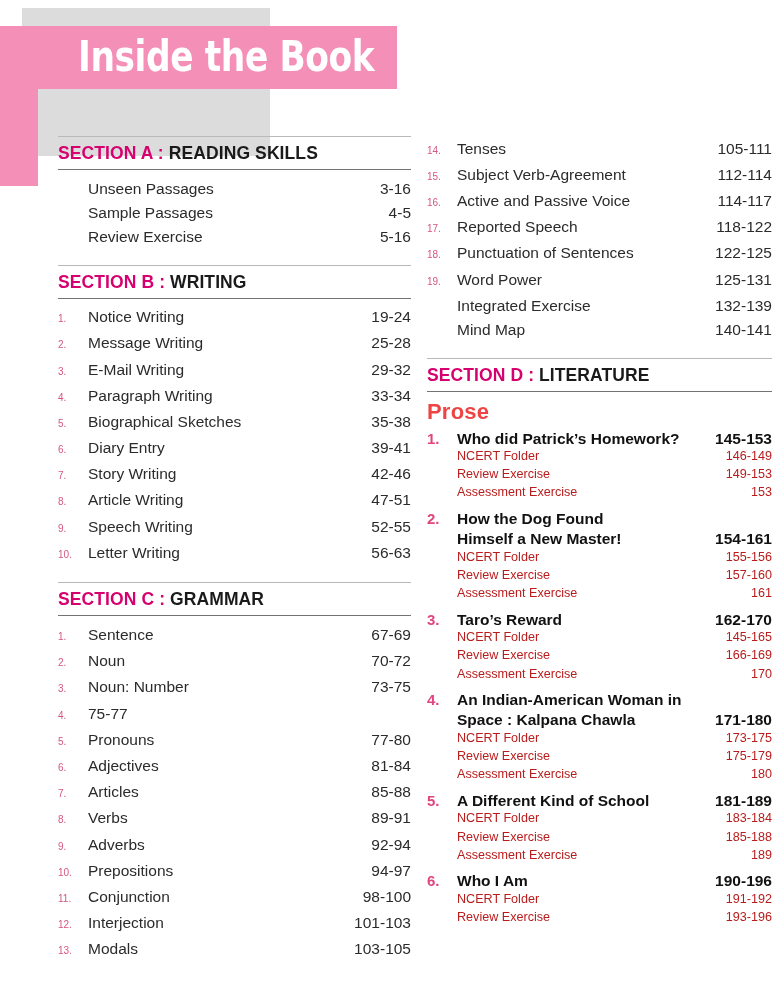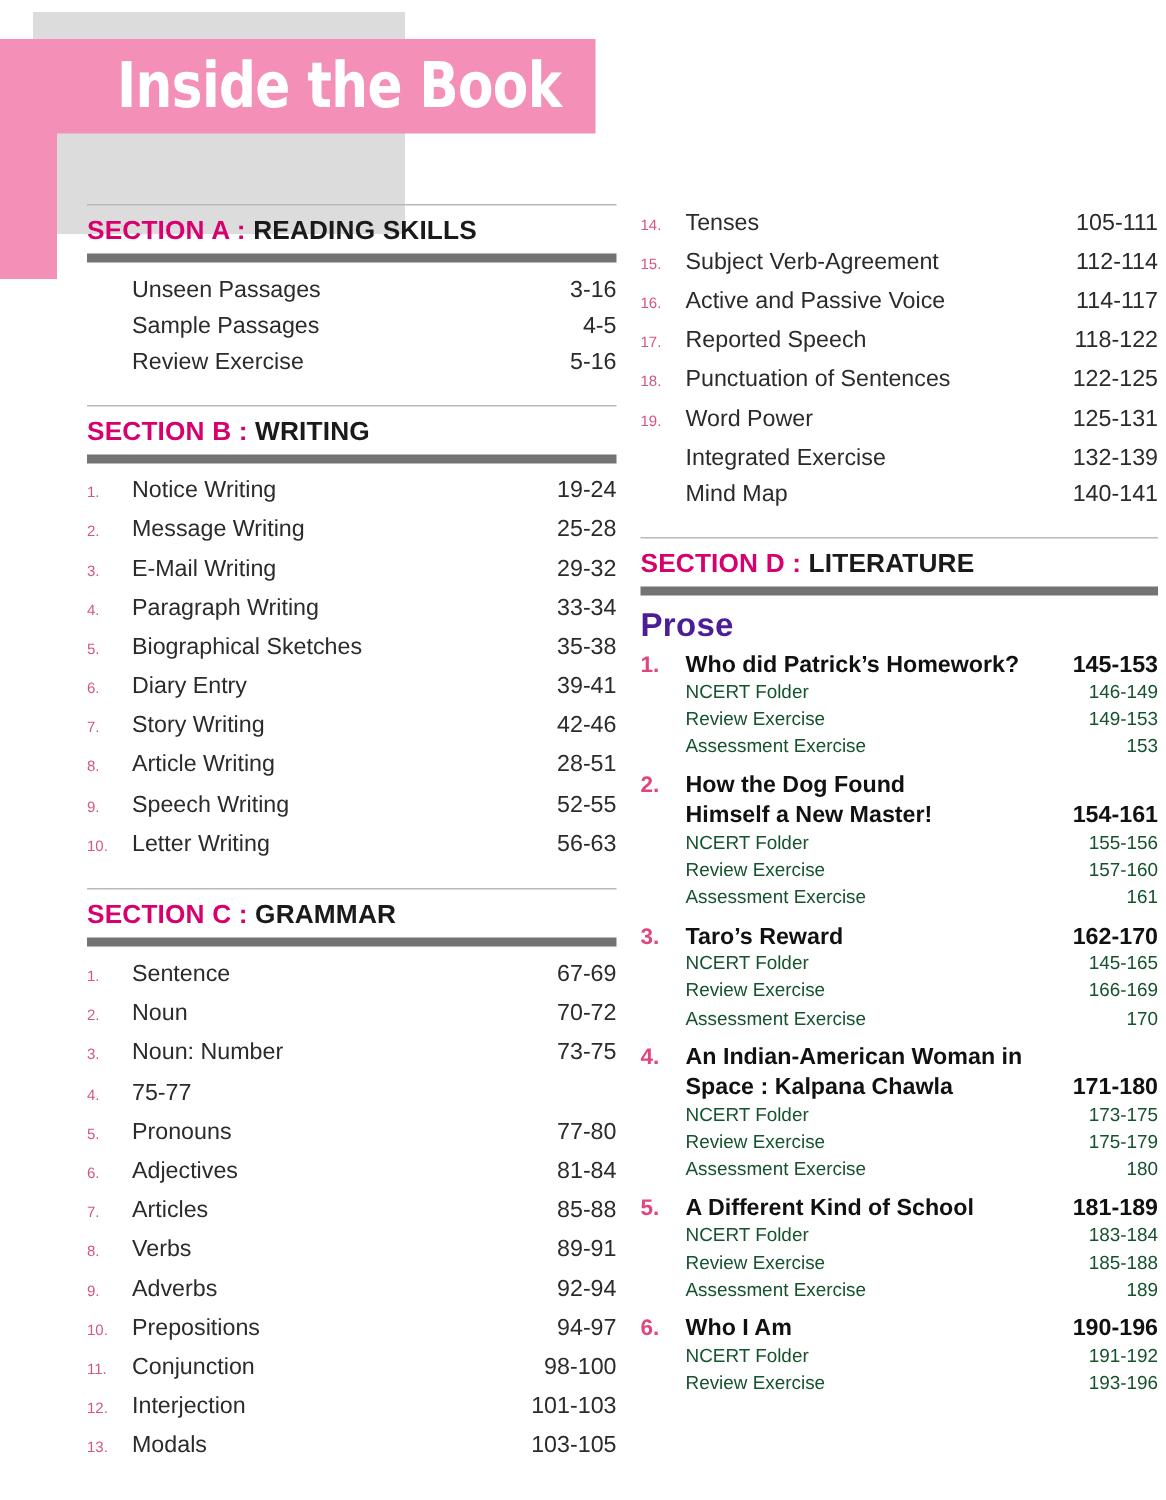--- a/index.html
+++ b/index.html
@@ -76,21 +76,21 @@
   .col {
     position: absolute;
     top: 136px;
   }
   .col-left  { left: 58px;  width: 353px; }
   .col-right { left: 427px; width: 345px; }
 
   
   .section-head {
     border-top: 1px solid #b9b9b9;
-    border-bottom: 6px solid #737373;
+    border-bottom: 1px solid #737373;
     padding: 6px 0 5px 0;
     margin: 0 0 6px 0;
     font-size: 17.5px;
     font-weight: bold;
     letter-spacing: 0.1px;
     white-space: nowrap;
   }
   .section-head .sec-label { color: #d6006e; }
   .section-head .sec-name  { color: #1a1a1a; }
   .section-gap { height: 16px; }
@@ -116,21 +116,21 @@
   }
   .row .pages {
     flex: 0 0 auto;
     text-align: right;
     white-space: nowrap;
     font-size: 15.5px;
   }
 
   
   .prose-head {
-    color: #4c1d95;
+    color: #ef4444;
     font-size: 22px;
     font-weight: bold;
     margin: 7px 0 3px 0;
     letter-spacing: 0.2px;
   }
 
   
   .lit-entry { margin-bottom: 1px; }
   .lit-title-row {
     display: flex;
@@ -154,21 +154,21 @@
   }
   .lit-title-row .pages {
     flex: 0 0 auto;
     white-space: nowrap;
     text-align: center;
   }
   .lit-sub {
     display: flex;
     align-items: baseline;
     font-size: 12.6px;
-    color: #14532d;
+    color: #b91c1c;
     line-height: 15px;
     padding: 1.6px 0;
   }
   .lit-sub .spacer { width: 30px; flex: 0 0 30px; }
   .lit-sub .label  { flex: 1 1 auto; padding-right: 8px; }
   .lit-sub .pages  { flex: 0 0 auto; white-space: nowrap; text-align: center; }
   .lit-entry-gap { height: 5px; }
 </style>
 </head>
 <body>
@@ -231,21 +231,21 @@
           <span class="pages">39-41</span>
         </div>
         <div class="row">
           <span class="num">7.</span>
           <span class="label">Story Writing</span>
           <span class="pages">42-46</span>
         </div>
         <div class="row">
           <span class="num">8.</span>
           <span class="label">Article Writing</span>
-          <span class="pages">28-51</span>
+          <span class="pages">47-51</span>
         </div>
         <div class="row">
           <span class="num">9.</span>
           <span class="label">Speech Writing</span>
           <span class="pages">52-55</span>
         </div>
         <div class="row">
           <span class="num">10.</span>
           <span class="label">Letter Writing</span>
           <span class="pages">56-63</span>

